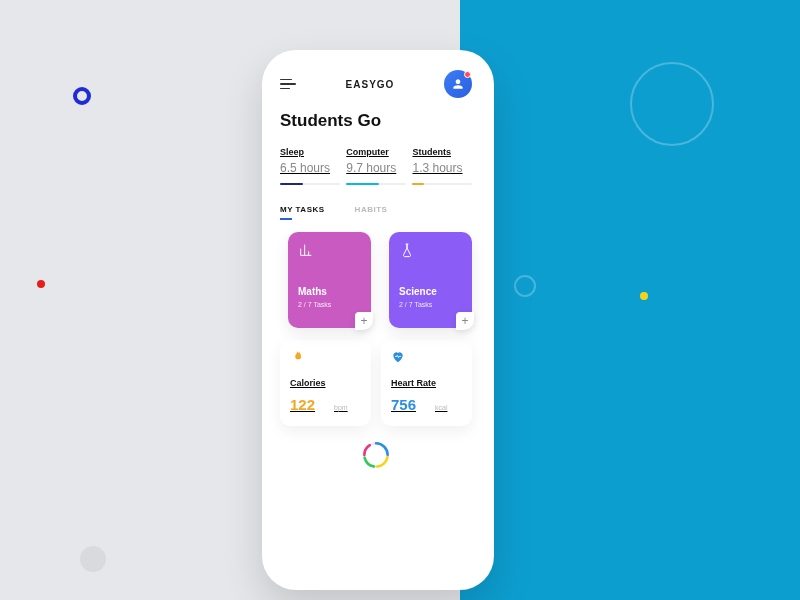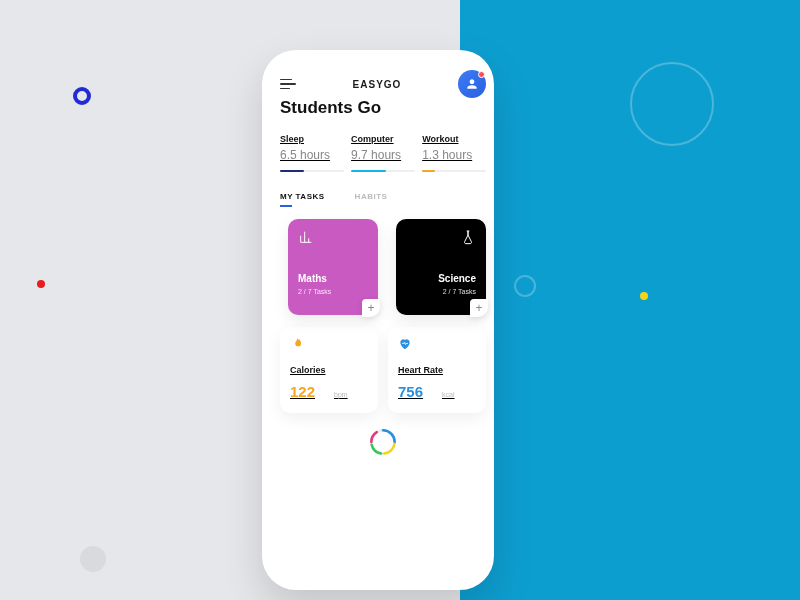--- a/index.html
+++ b/index.html
@@ -15,21 +15,21 @@
   .deco-big-ring { left: 630px; top: 62px; width: 84px; height: 84px; border: 2px solid rgba(255,255,255,0.25); }
   .deco-small-ring { left: 514px; top: 275px; width: 22px; height: 22px; border: 2px solid rgba(255,255,255,0.25); }
 
   .phone {
     position: absolute;
     left: 262px; top: 50px;
     width: 232px; height: 540px;
     background: #ffffff;
     border-radius: 34px;
     box-shadow: 0 18px 40px rgba(0,0,0,0.15);
-    padding: 20px 8px 10px 18px;
+    padding: 20px 22px 10px 18px;
     display: flex; flex-direction: column;
   }
 
   .topbar { display: flex; align-items: center; justify-content: space-between; height: 28px; }
   .menu-icon { width: 16px; display: flex; flex-direction: column; gap: 3px; cursor: pointer; }
   .menu-icon span { height: 1.5px; background: #333; border-radius: 1px; }
   .menu-icon span:nth-child(1) { width: 12px; }
   .menu-icon span:nth-child(2) { width: 16px; }
   .menu-icon span:nth-child(3) { width: 10px; }
   .app-name { font-size: 10px; letter-spacing: 1px; font-weight: 600; color: #1a1a1a; }
@@ -40,21 +40,21 @@
     display: flex; align-items: center; justify-content: center;
     cursor: pointer;
   }
   .avatar svg { width: 14px; height: 14px; fill: #fff; }
   .avatar::after {
     content: ''; position: absolute; top: 1px; right: 1px;
     width: 5px; height: 5px; background: #ff4d4d; border-radius: 50%;
     border: 1px solid #fff;
   }
 
-  .title { margin-top: 0; font-size: 17px; font-weight: 700; color: #111; }
+  .title { margin-top: 13px; font-size: 17px; font-weight: 700; color: #111; }
 
   .metrics { margin-top: 16px; display: flex; justify-content: space-between; }
   .metric { width: 31%; text-decoration: underline; }
   .metric-label { font-size: 9px; font-weight: 700; color: #111; }
   .metric-value { font-size: 12px; color: #888; margin-top: 4px; }
   .metric-bar { position: relative; margin-top: 8px; height: 2px; background: #eee; border-radius: 2px; }
   .metric-bar span { position: absolute; left: 0; top: 0; height: 100%; border-radius: 2px; }
   .bar-sleep { width: 38%; background: #1e2a78; }
   .bar-comp { width: 55%; background: #10b7e6; }
   .bar-work { width: 20%; background: #f5a623; }
@@ -66,21 +66,21 @@
 
   .cards { margin-top: 14px; display: grid; grid-template-columns: 1fr 1fr; gap: 10px; }
   .card {
     position: relative;
     height: 96px; border-radius: 10px; padding: 10px 10px;
     color: #fff; cursor: pointer;
     box-shadow: 0 6px 16px rgba(0,0,0,0.08);
     margin-left: 8px;
   }
   .card-pink { background: #c85ac1; }
-  .card-blue { background: #000000; text-align: right; }
+  .card-blue { background: #8b5cf6; }
   .card-icon { width: 16px; height: 16px; stroke: #fff; fill: none; stroke-width: 1.5; }
   .card-title { font-size: 10px; font-weight: 600; margin-top: 24px; }
   .card-sub { font-size: 7px; opacity: 0.85; margin-top: 4px; }
   .card-add {
     position: absolute; right: -2px; bottom: -2px;
     width: 18px; height: 18px; background: #fff; color: #888;
     display: flex; align-items: center; justify-content: center;
     font-size: 12px; border-radius: 4px 0 10px 0;
     box-shadow: 0 2px 6px rgba(0,0,0,0.1);
     cursor: pointer;
@@ -142,21 +142,21 @@
           </div>
       </div>
       <div class="metric">
         <div class="metric-label">Computer</div>
         <div class="metric-value">9.7 hours</div>
         <div class="metric-bar">
             <span class="bar-comp"></span>
           </div>
       </div>
       <div class="metric">
-        <div class="metric-label">Workout</div>
+        <div class="metric-label">Students</div>
         <div class="metric-value">1.3 hours</div>
         <div class="metric-bar">
             <span class="bar-work"></span>
           </div>
       </div>
     </div>
 
     <div class="tabs">
       <div class="tab active">MY TASKS</div>
       <div class="tab">HABITS</div>

